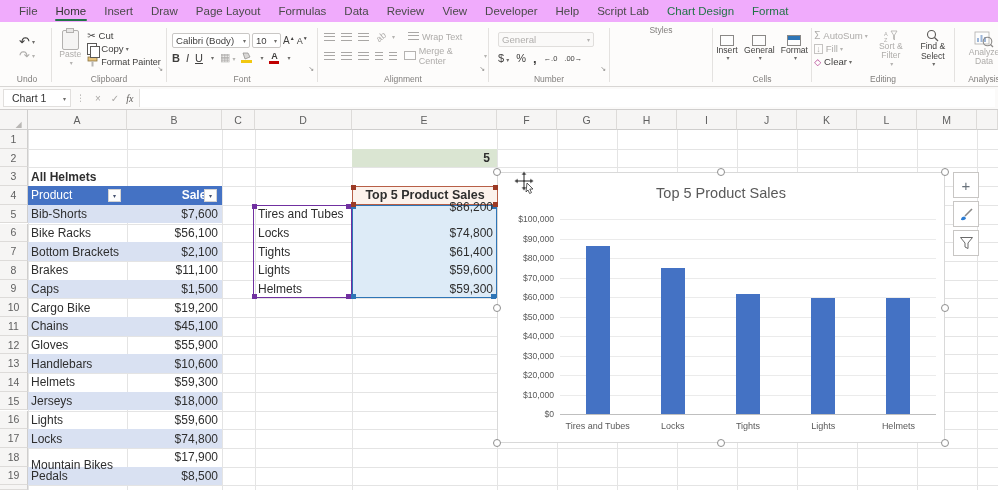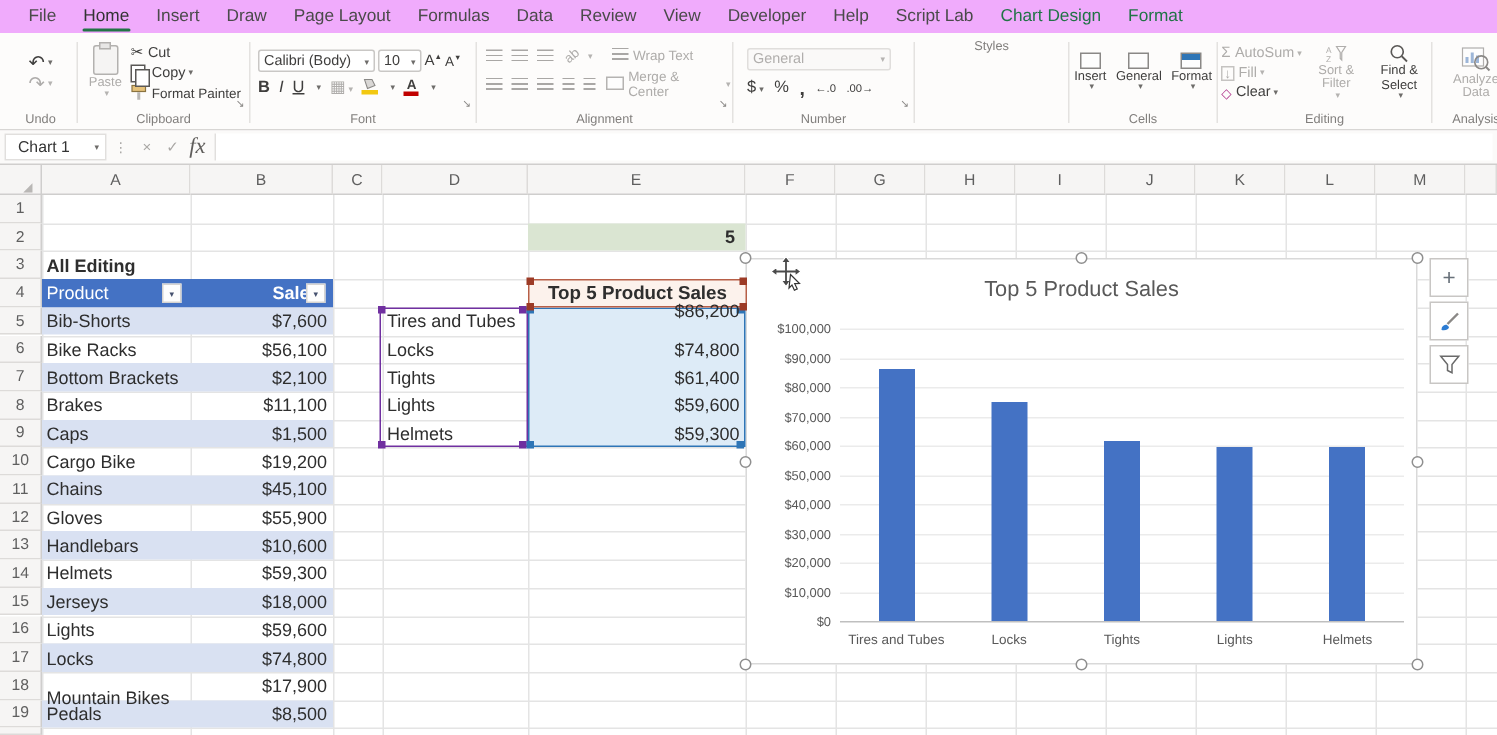--- a/index.html
+++ b/index.html
@@ -38,21 +38,21 @@
   .copyic::before{content:"";position:absolute;left:2px;top:2px;width:8px;height:10px;border:1px solid #5a5856;background:#fff;}
   .pasteic{position:relative;width:15px;height:18px;border:1.5px solid #b3b1af;border-radius:2px;background:#f5f4f3;}
   .pasteic::before{content:"";position:absolute;left:3px;top:-3px;width:6px;height:3px;border:1.5px solid #b3b1af;background:#e8e7e6;}
   
   #fbar{position:absolute;left:0;top:87px;width:998px;height:23px;background:#fbfaf9;
         border-bottom:1px solid #d0cecd;box-sizing:border-box;display:flex;align-items:center;}
   #namebox{width:68px;height:18px;background:#fff;border:1px solid #e1dfdd;margin-left:3px;
            display:flex;align-items:center;justify-content:space-between;padding:0 4px 0 8px;
            font-size:10.5px;color:#333;box-sizing:border-box;}
   .fbtn{font-size:10px;color:#a9a7a5;padding:0 5px;}
-  #fxlabel{font-family:"Liberation Serif",serif;font-style:italic;font-size:15px;color:#5f5d5b;padding:0 6px 0 2px;}
+  #fxlabel{font-family:"Liberation Serif",serif;font-style:italic;font-size:10px;color:#5f5d5b;padding:0 6px 0 2px;}
   #finput{flex:1;height:18px;background:#fff;border-left:1px solid #e1dfdd;margin-right:3px;}
   
   #sheet{position:absolute;left:0;top:110px;width:998px;height:380px;background:#fff;}
   .hline,.vline{position:absolute;background:#e4e4e4;}
   .colhead,.rowhead{position:absolute;background:#f6f5f4;color:#5f5f5f;font-size:10.5px;
         display:flex;align-items:center;justify-content:center;box-sizing:border-box;}
   .colhead{top:0;height:20px;border-right:1px solid #dddbd9;border-bottom:1px solid #cfcecd;}
   .rowhead{left:0;width:28px;border-bottom:1px solid #dddbd9;border-right:1px solid #cfcecd;}
   .cell{position:absolute;font-size:12px;color:#2e2e2e;display:flex;align-items:center;box-sizing:border-box;white-space:nowrap;}
   .cell.r{justify-content:flex-end;}
@@ -394,21 +394,21 @@
       <div class="hline" style="left: 28px; top: 207px; width: 970px; height: 1px;"></div>
       <div class="hline" style="left: 28px; top: 225.7px; width: 970px; height: 1px;"></div>
       <div class="hline" style="left: 28px; top: 244.4px; width: 970px; height: 1px;"></div>
       <div class="hline" style="left: 28px; top: 263.1px; width: 970px; height: 1px;"></div>
       <div class="hline" style="left: 28px; top: 281.8px; width: 970px; height: 1px;"></div>
       <div class="hline" style="left: 28px; top: 300.5px; width: 970px; height: 1px;"></div>
       <div class="hline" style="left: 28px; top: 319.2px; width: 970px; height: 1px;"></div>
       <div class="hline" style="left: 28px; top: 337.9px; width: 970px; height: 1px;"></div>
       <div class="hline" style="left: 28px; top: 356.6px; width: 970px; height: 1px;"></div>
       <div class="hline" style="left: 28px; top: 375.3px; width: 970px; height: 1px;"></div>
-      <div class="cell" style="left: 31px; top: 57.4px; width: 150px; height: 18.7px; font-weight: bold;">All Editing</div>
+      <div class="cell" style="left: 31px; top: 57.4px; width: 150px; height: 18.7px; font-weight: bold;">All Helmets</div>
       <div style="position: absolute; left: 28px; top: 76.1px; width: 194px; height: 18.7px; background: rgb(68, 114, 196); z-index: 2;">
         <div class="cell" style="left: 3px; top: 0px; width: 90px; height: 18.7px; color: rgb(255, 255, 255); font-weight: normal;">Product</div>
         <div class="cell r" style="left: 100px; top: 0px; width: 85px; height: 18.7px; color: rgb(255, 255, 255); font-weight: bold; justify-content: flex-end;">Sales</div>
         <div class="filterbtn" style="left: 80px; top: 3px;">
           <div style="font-size: 6px;">▾</div>
         </div>
         <div class="filterbtn" style="left: 176px; top: 3px;">
           <div style="font-size: 6px;">▾</div>
         </div>
       </div>

